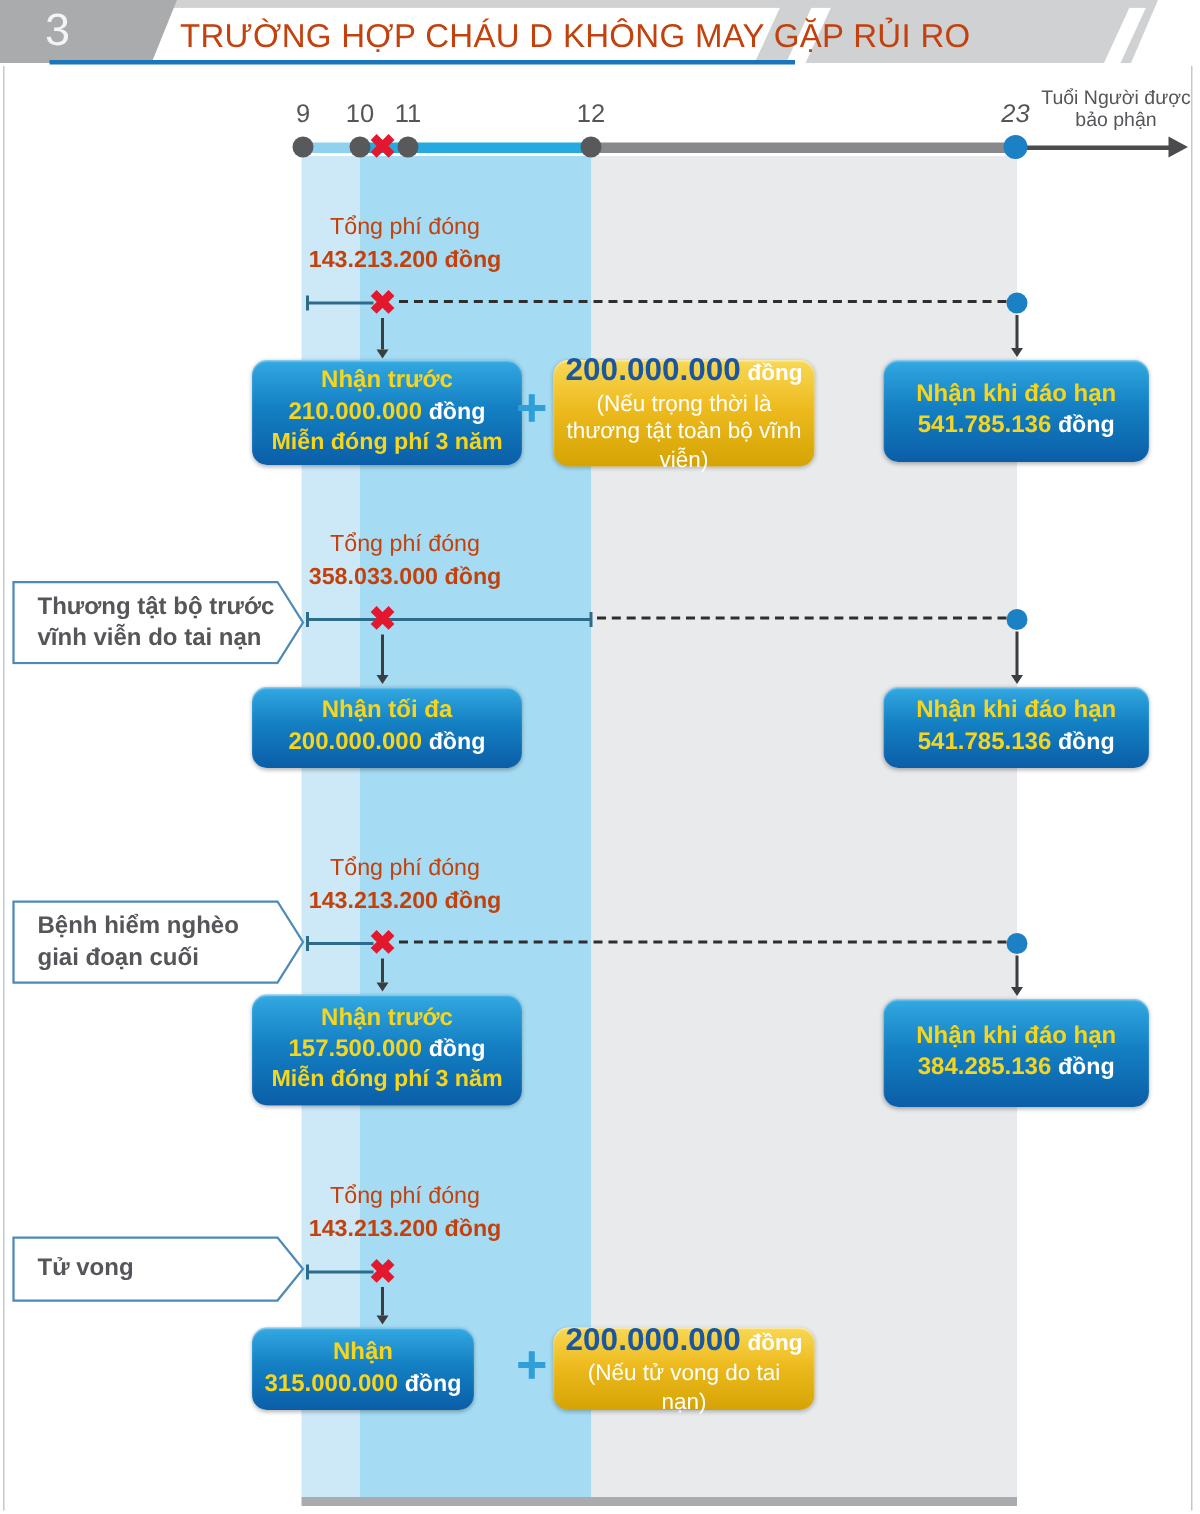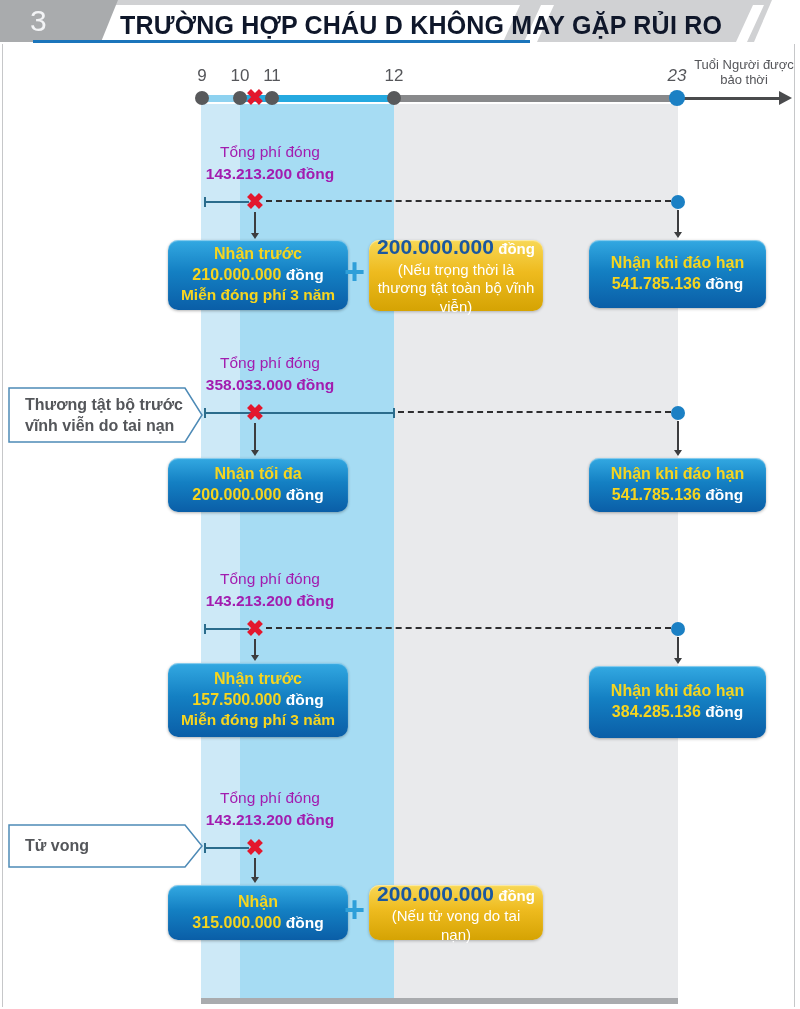--- a/index.html
+++ b/index.html
@@ -11,21 +11,21 @@
   .header-band{position:absolute;left:0;top:0;width:772px;height:42px;background:#d0d1d3;
     clip-path:polygon(0 0,100% 0,calc(100% - 18px) 100%,0 100%);}
   .header-num{position:absolute;left:0;top:0;width:118px;height:42px;background:#a9abad;
     clip-path:polygon(0 0,100% 0,calc(100% - 17px) 100%,0 100%);
     color:#f3f4f6;font-size:30px;display:flex;align-items:center;padding-left:30px;box-sizing:border-box;}
   .header-banner{position:absolute;left:96px;top:5px;width:424px;height:37px;background:#ffffff;
     clip-path:polygon(17px 0,100% 0,calc(100% - 17px) 100%,0 100%);}
   .header-sliver{position:absolute;top:5px;height:37px;background:#ffffff;
     clip-path:polygon(17px 0,100% 0,calc(100% - 17px) 100%,0 100%);}
   .header-title{position:absolute;left:120px;top:11px;width:396px;text-align:center;
-    color:#0f172a;font-size:25px;font-weight:bold;letter-spacing:.2px;white-space:nowrap;}
+    color:#c2410c;font-size:22px;font-weight:normal;letter-spacing:.2px;white-space:nowrap;}
   .header-underline{position:absolute;left:33px;top:40px;width:497px;height:3px;background:#1b75bb;}
   .edge{position:absolute;top:44px;height:963px;width:1px;background:#c6c7c9;}
   
   .band{position:absolute;top:104px;height:894px;}
   .band-shadow{position:absolute;left:201px;top:998px;width:477px;height:6px;background:#a9abae;}
   
   .tl-seg{position:absolute;top:95px;height:7px;}
   .tl-arrowline{position:absolute;left:677px;top:97px;width:104px;height:3px;background:#4a4b4d;}
   .tl-arrowhead{position:absolute;left:779px;top:91px;width:0;height:0;
     border-top:7px solid transparent;border-bottom:7px solid transparent;border-left:13px solid #4a4b4d;}
@@ -44,21 +44,21 @@
   .varrow{position:absolute;width:2px;background:#3c3d3f;}
   .varrow::after{content:"";position:absolute;left:-3px;top:100%;width:0;height:0;
     border:4px solid transparent;border-top:6px solid #3c3d3f;}
   
   .label-tag{position:absolute;}
   .label-tag svg{position:absolute;left:0;top:0;}
   .label-text{position:absolute;left:0;top:0;width:100%;height:100%;box-sizing:border-box;
     padding-left:17px;padding-right:14px;display:flex;align-items:center;
     font-size:16px;font-weight:bold;color:#54565a;line-height:1.32;}
   
-  .premium{position:absolute;text-align:center;color:#a21caf;line-height:22px;}
+  .premium{position:absolute;text-align:center;color:#c2410c;line-height:22px;}
   .premium .p1{font-size:15.5px;}
   .premium .p2{font-size:15.5px;font-weight:bold;}
   
   .benefit-box{position:absolute;border-radius:10px;box-sizing:border-box;
     background:linear-gradient(180deg,#33a9e2 0%,#1480c3 45%,#0a5ea7 100%);
     box-shadow:inset 0 1px 1px rgba(255,255,255,.45), 0 1px 3px rgba(0,0,0,.3);
     display:flex;flex-direction:column;align-items:center;justify-content:center;
     text-align:center;line-height:1.3;padding:2px 4px;}
   .extra-box{position:absolute;border-radius:10px;box-sizing:border-box;
     background:linear-gradient(180deg,#f8d856 0%,#eebb1f 45%,#d5a303 100%);
@@ -96,21 +96,21 @@
   <div class="band" style="left:394px;width:284px;background:#e9eaec;"></div>
   <div class="band-shadow"></div>
 
   <div class="age" style="left:187px;">9</div>
   <div class="age" style="left:225px;">10</div>
   <div class="age" style="left:257px;">11</div>
   <div class="age" style="left:379px;">12</div>
   <div class="age" style="left:662px;font-style:italic;">23</div>
   <div class="axis-label">
     <span>Tuổi Người được</span><br>
-    <span>bảo thời</span>
+    <span>bảo phận</span>
   </div>
   <div class="tl-seg" style="left:202px;width:38px;background:#8ed2f0;"></div>
   <div class="tl-seg" style="left:240px;width:154px;background:#25a9e0;"></div>
   <div class="tl-seg" style="left:394px;width:283px;background:#88898b;"></div>
   <div class="tl-arrowline"></div>
   <div class="tl-arrowhead"></div>
   <div class="gdot" style="left:195px;top:91px;"></div>
   <div class="gdot" style="left:233px;top:91px;"></div>
   <div class="gdot" style="left:265px;top:91px;"></div>
   <div class="gdot" style="left:387px;top:91px;"></div>
@@ -167,20 +167,26 @@
   </div>
   <div class="benefit-box" style="left:589px;top:458px;width:177px;height:54px;">
     <div><span class="bt">Nhận khi đáo hạn</span></div>
     <div><span class="ba">541.785.136</span> <span class="bc">đồng</span></div>
   </div>
 
   <div class="premium" style="left:175px;top:568px;width:190px;">
     <div class="p1">Tổng phí đóng</div>
     <div class="p2">143.213.200 đồng</div>
   </div>
+  <div class="label-tag" style="left:8px;top:600px;width:196px;height:56px;">
+    <svg width="196" height="56" viewBox="0 0 196 56">
+        <polygon points="1,1 177,1 194,28 177,55 1,55" fill="#ffffff" stroke="#4d8ab6" stroke-width="1.5"></polygon>
+      </svg>
+    <div class="label-text">Bệnh hiểm nghèo giai đoạn cuối</div>
+  </div>
   <div class="tick" style="left:204px;top:624px;"></div>
   <div class="hsolid" style="left:205px;top:628px;width:44px;"></div>
   <div class="hdash" style="left:266px;top:627px;width:405px;"></div>
   <div class="xmark" style="left:242px;top:618px;">✖</div>
   <div class="bdot" style="left:671px;top:622px;"></div>
   <div class="varrow" style="left:254px;top:639px;height:16px;"></div>
   <div class="varrow" style="left:677px;top:637px;height:21px;"></div>
   <div class="benefit-box" style="left:168px;top:663px;width:180px;height:74px;">
     <div><span class="bt">Nhận trước</span></div>
     <div><span class="ba">157.500.000</span> <span class="bc">đồng</span></div>
@@ -198,21 +204,21 @@
   <div class="label-tag" style="left:8px;top:824px;width:196px;height:44px;">
     <svg width="196" height="44" viewBox="0 0 196 44">
         <polygon points="1,1 177,1 194,22 177,43 1,43" fill="#ffffff" stroke="#4d8ab6" stroke-width="1.5"></polygon>
       </svg>
     <div class="label-text">Tử vong</div>
   </div>
   <div class="tick" style="left:204px;top:843px;"></div>
   <div class="hsolid" style="left:205px;top:847px;width:44px;"></div>
   <div class="xmark" style="left:242px;top:837px;">✖</div>
   <div class="varrow" style="left:254px;top:858px;height:19px;"></div>
-  <div class="benefit-box" style="left:168px;top:885px;width:180px;height:55px;">
+  <div class="benefit-box" style="left:168px;top:885px;width:148px;height:55px;">
     <div><span class="bt">Nhận</span></div>
     <div><span class="ba">315.000.000</span> <span class="bc">đồng</span></div>
   </div>
   <div class="plus" style="left:344px;top:892px;">+</div>
   <div class="extra-box" style="left:369px;top:885px;width:174px;height:55px;">
     <div><span class="ya">200.000.000</span> <span class="yc">đồng</span></div>
     <div class="yn">(Nếu tử vong do tai nạn)</div>
   </div>
 
 </div>

